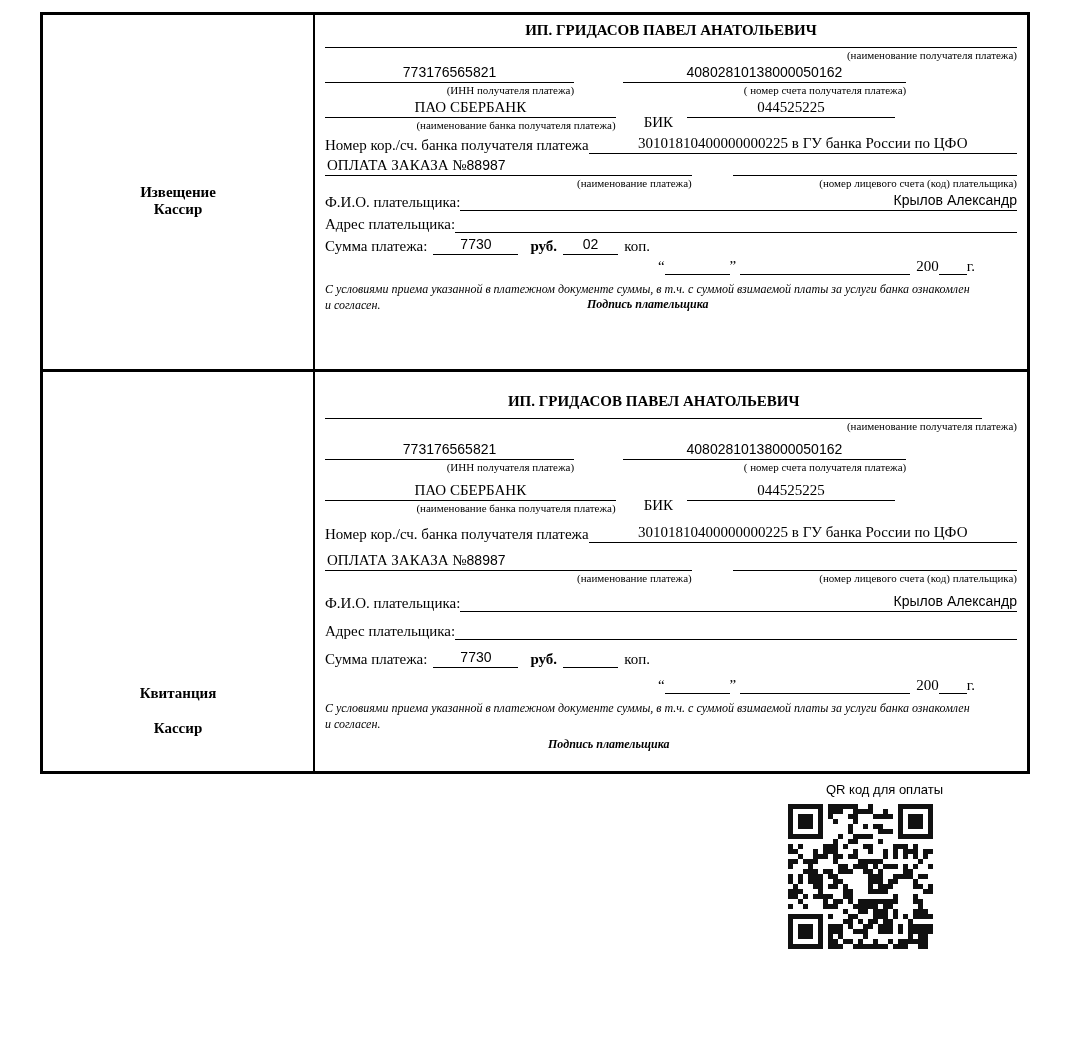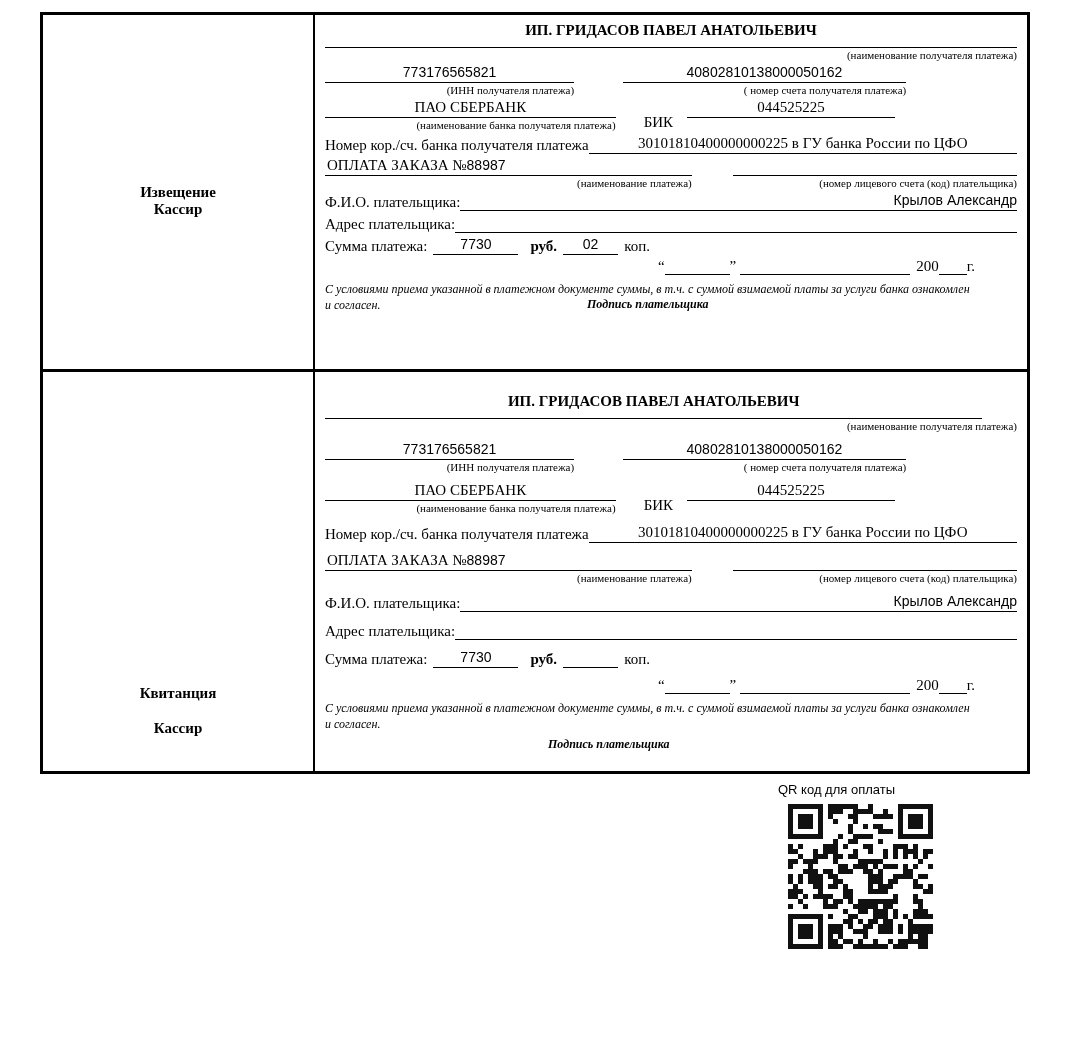--- a/index.html
+++ b/index.html
@@ -76,21 +76,21 @@
 
   .date-row { justify-content:flex-end; margin-right:42px; }
 
   .agree-wrap { position:relative; margin-top:7px;font-style:italic; }
   .agree { font-size:12px; line-height:1.3; max-width:648px; }
   .sign { font-weight:bold; font-size:12px; }
   .sign-abs { position:absolute; left:262px; bottom:1px; }
   .sign-center { text-align:center; width:82%; margin-top:5px; }
 
   
-  .qr-block { position:absolute; left:778px; top:782px; width:165px; text-align:left; }
+  .qr-block { position:absolute; left:778px; top:782px; width:165px; text-align:right; }
   .qr-caption { font-family:"Liberation Sans", sans-serif; font-size:13px; color:#000; margin-bottom:7px; }
   .qr { width:145px; height:145px; margin:0 auto; }
   .qr svg rect { fill:#111; }
 </style>
 </head>
 <body>
 
 <div class="sheet">
 
   <div class="form-table">

